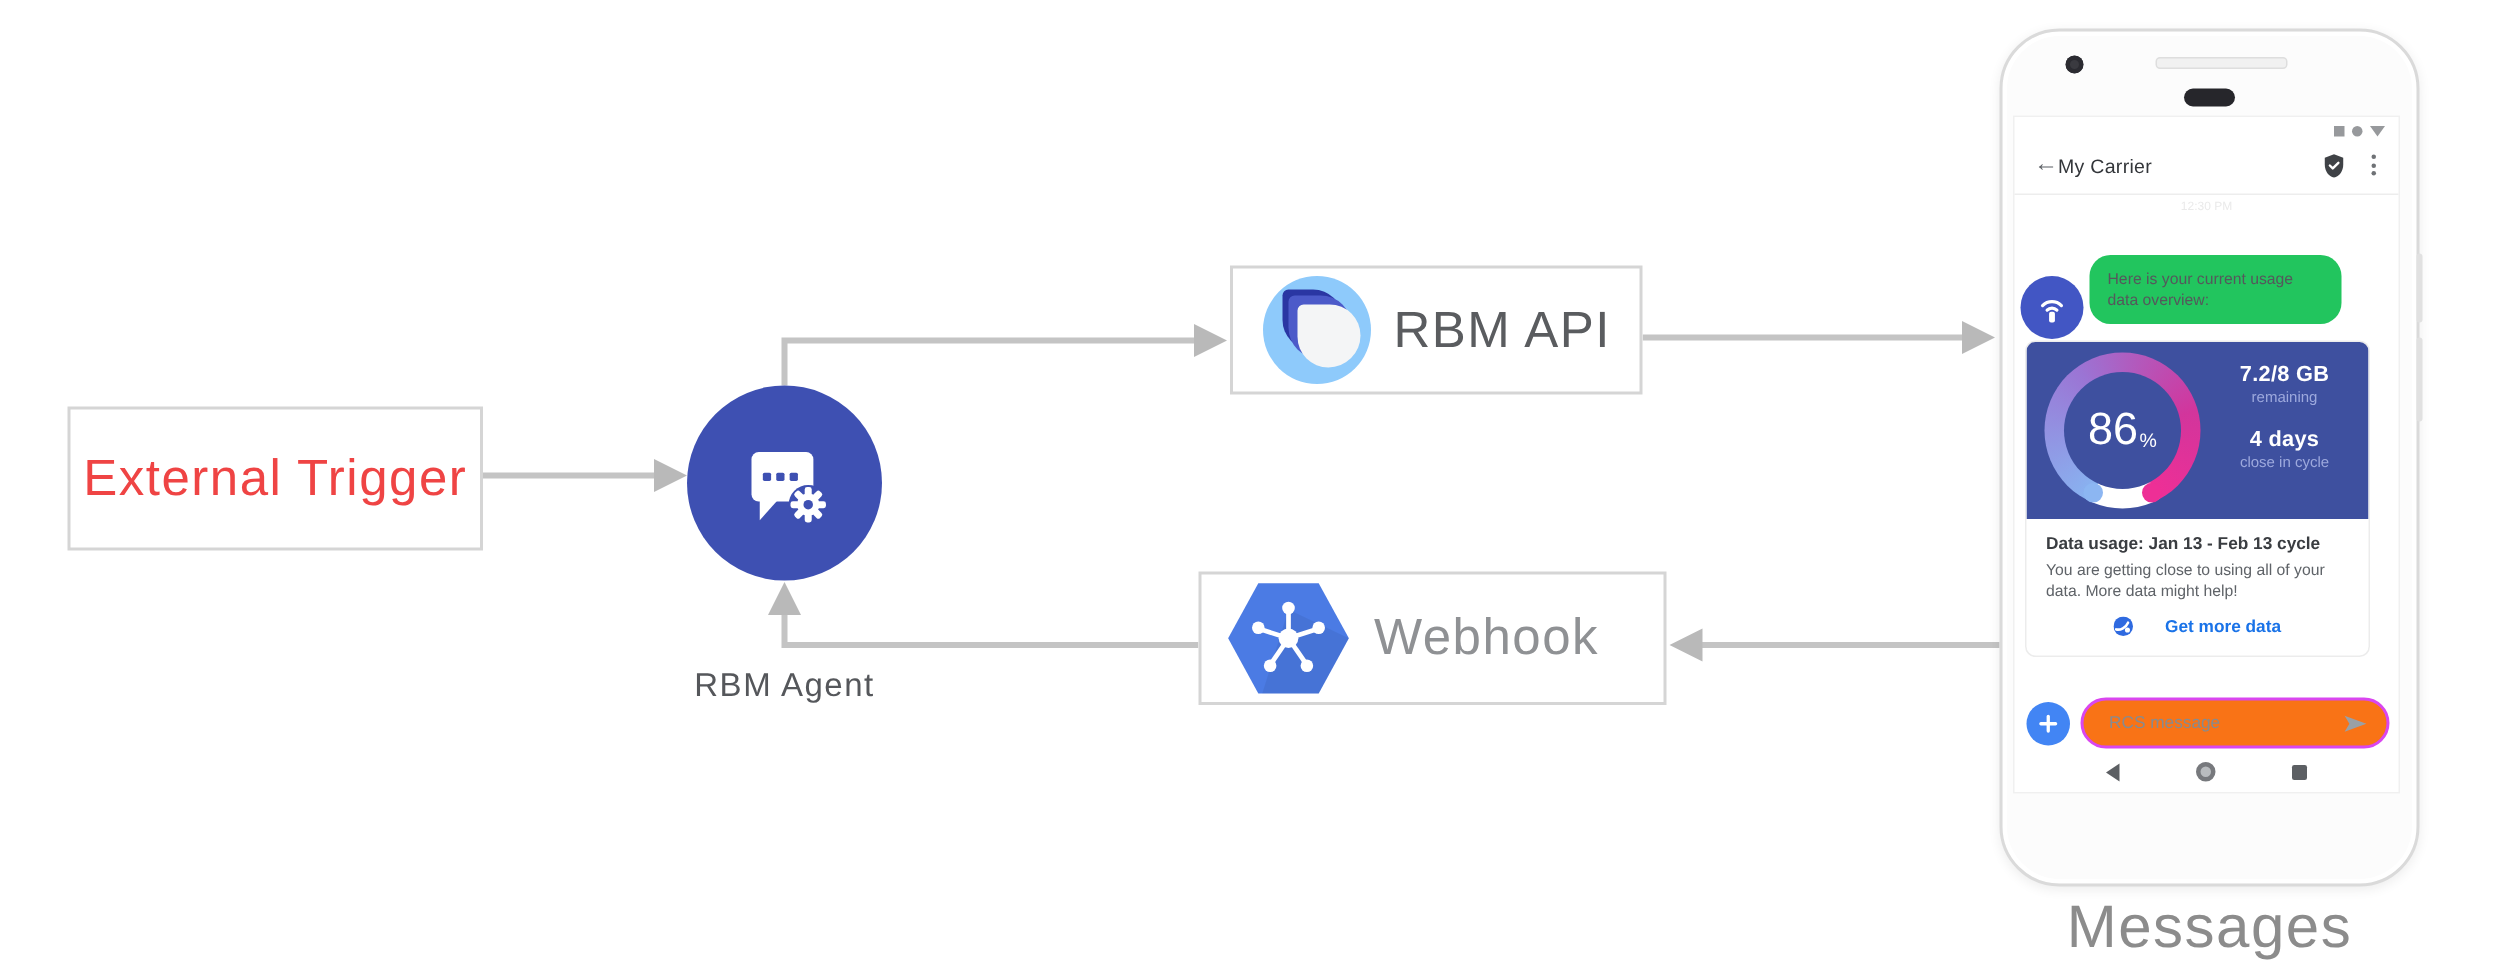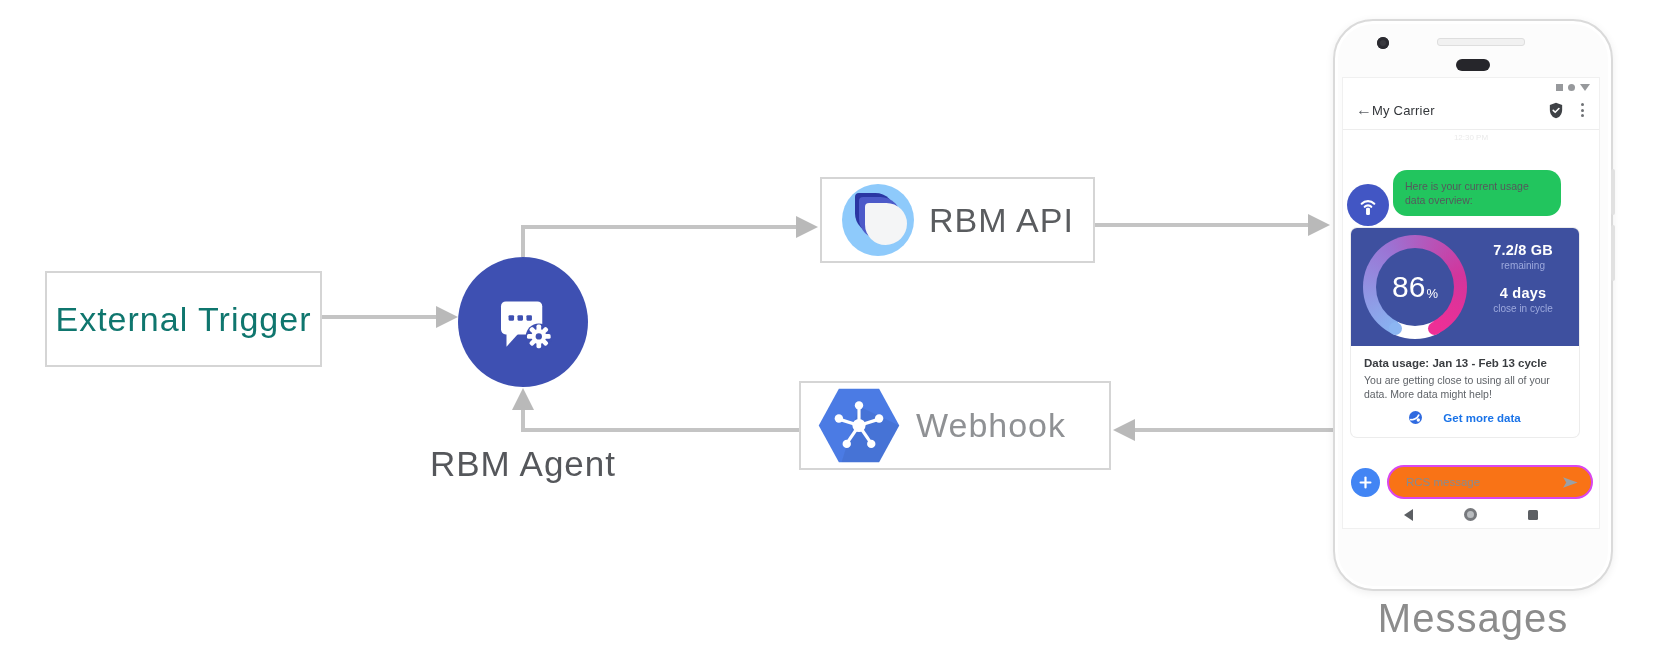--- a/index.html
+++ b/index.html
@@ -2,30 +2,30 @@
 <html><head>
 <meta charset="utf-8">
 <style>
   html,body{margin:0;padding:0;background:#fff;}
   .canvas{position:relative;width:1669px;height:652px;background:#fff;overflow:hidden;
           font-family:"Liberation Sans",sans-serif;}
   
   .arrows{position:absolute;left:0;top:0;pointer-events:none;}
   
   .box{position:absolute;background:#fff;border:2px solid #d5d5d5;display:flex;align-items:center;box-sizing:border-box;}
-  .node-label{font-size:34px;font-weight:300;letter-spacing:1px;color:#0f766e;white-space:nowrap;}
+  .node-label{font-size:34px;font-weight:300;letter-spacing:1px;color:#ef4444;white-space:nowrap;}
   .box-external{left:45px;top:271px;width:277px;height:96px;justify-content:center;}
   .box-api{left:820px;top:177px;width:275px;height:86px;padding-left:20px;gap:15px;}
   .box-api .node-label{color:#5a5c5f;}
   .box-webhook{left:799px;top:381px;width:312px;height:89px;padding-left:14px;gap:13px;}
   .box-webhook .node-label{color:#8f9194;}
   .agent-circle{position:absolute;left:458px;top:257px;width:130px;height:130px;border-radius:50%;
                 background:#3e50b2;display:flex;align-items:center;justify-content:center;}
   .agent-label{position:absolute;left:393px;top:444px;width:260px;text-align:center;
-               font-size:35px;font-weight:300;letter-spacing:1px;color:#55575b;}
+               font-size:22px;font-weight:300;letter-spacing:1px;color:#55575b;}
   
   .rbm-logo{position:relative;width:72px;height:72px;border-radius:50%;background:#8ecafb;flex:0 0 auto;}
   .drop{position:absolute;border-radius:10% 50% 52% 50%;}
   .drop-back{left:13px;top:9px;width:40px;height:40px;background:#2a36a3;}
   .drop-mid{left:17px;top:13px;width:42px;height:42px;background:#4c5ac9;}
   .drop-front{left:23px;top:19px;width:42px;height:42px;background:#f4f5f6;}
   
   .phone{position:absolute;left:1333px;top:19px;width:280px;height:572px;border-radius:40px;
          background:#fcfcfc;border:2px solid #dadada;box-sizing:border-box;
          box-shadow:0 2px 8px rgba(0,0,0,0.07), inset 0 0 0 3px #fff;}

